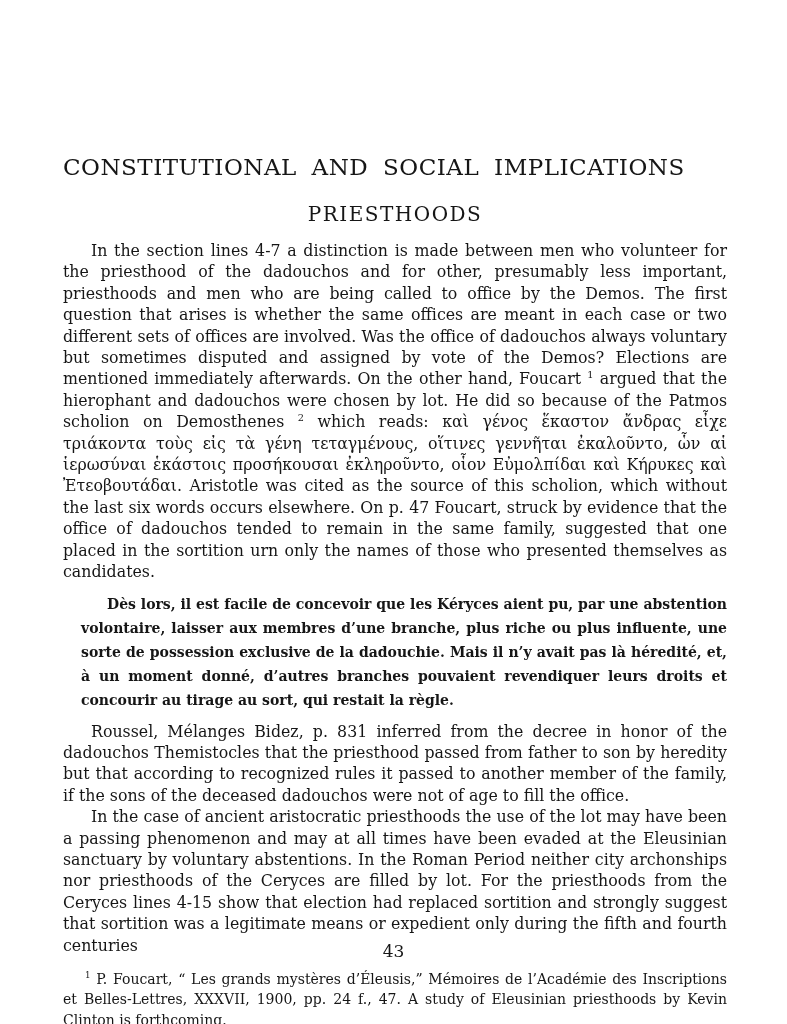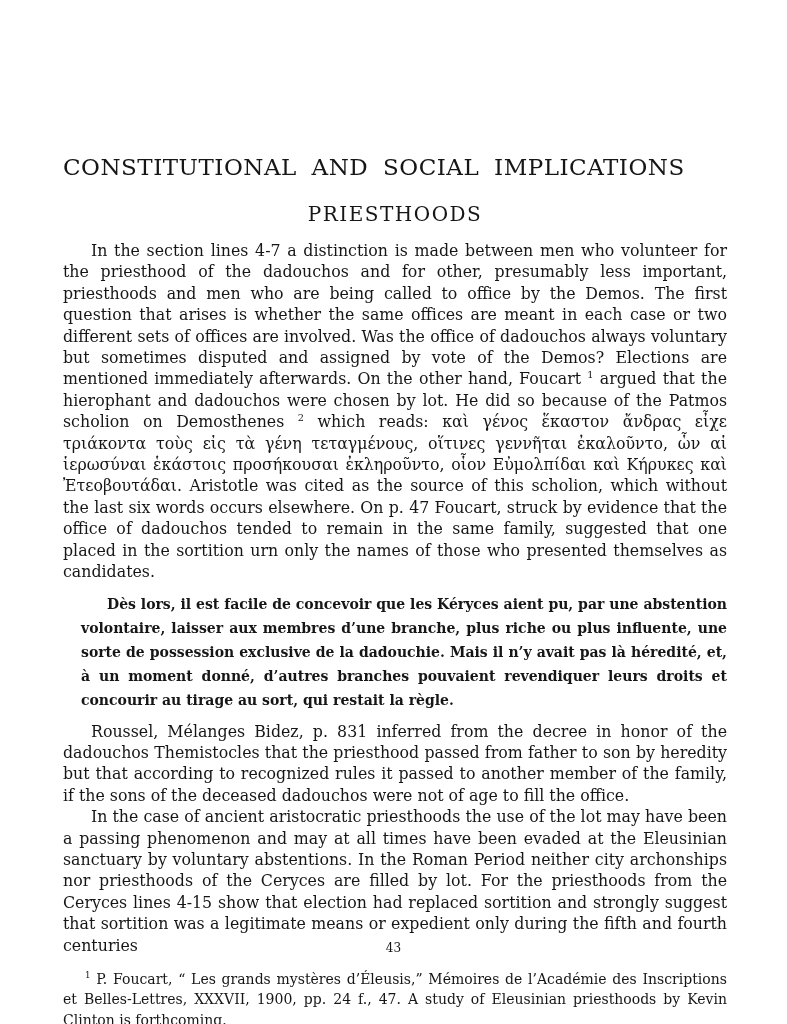--- a/index.html
+++ b/index.html
@@ -54,21 +54,21 @@
     line-height: 20.5px;
     text-align: justify;
   }
   .footnotes p { margin: 0; text-indent: 22px; }
   .page-number {
     position: absolute;
     top: 941px;
     left: 0;
     width: 787px;
     text-align: center;
-    font-size: 12px;
+    font-size: 17px;
   }
   .i { }
   .g { }
   .sup {
     vertical-align: super;
     font-size: 0.62em;
     line-height: 0;
   }
 </style>
 </head>

